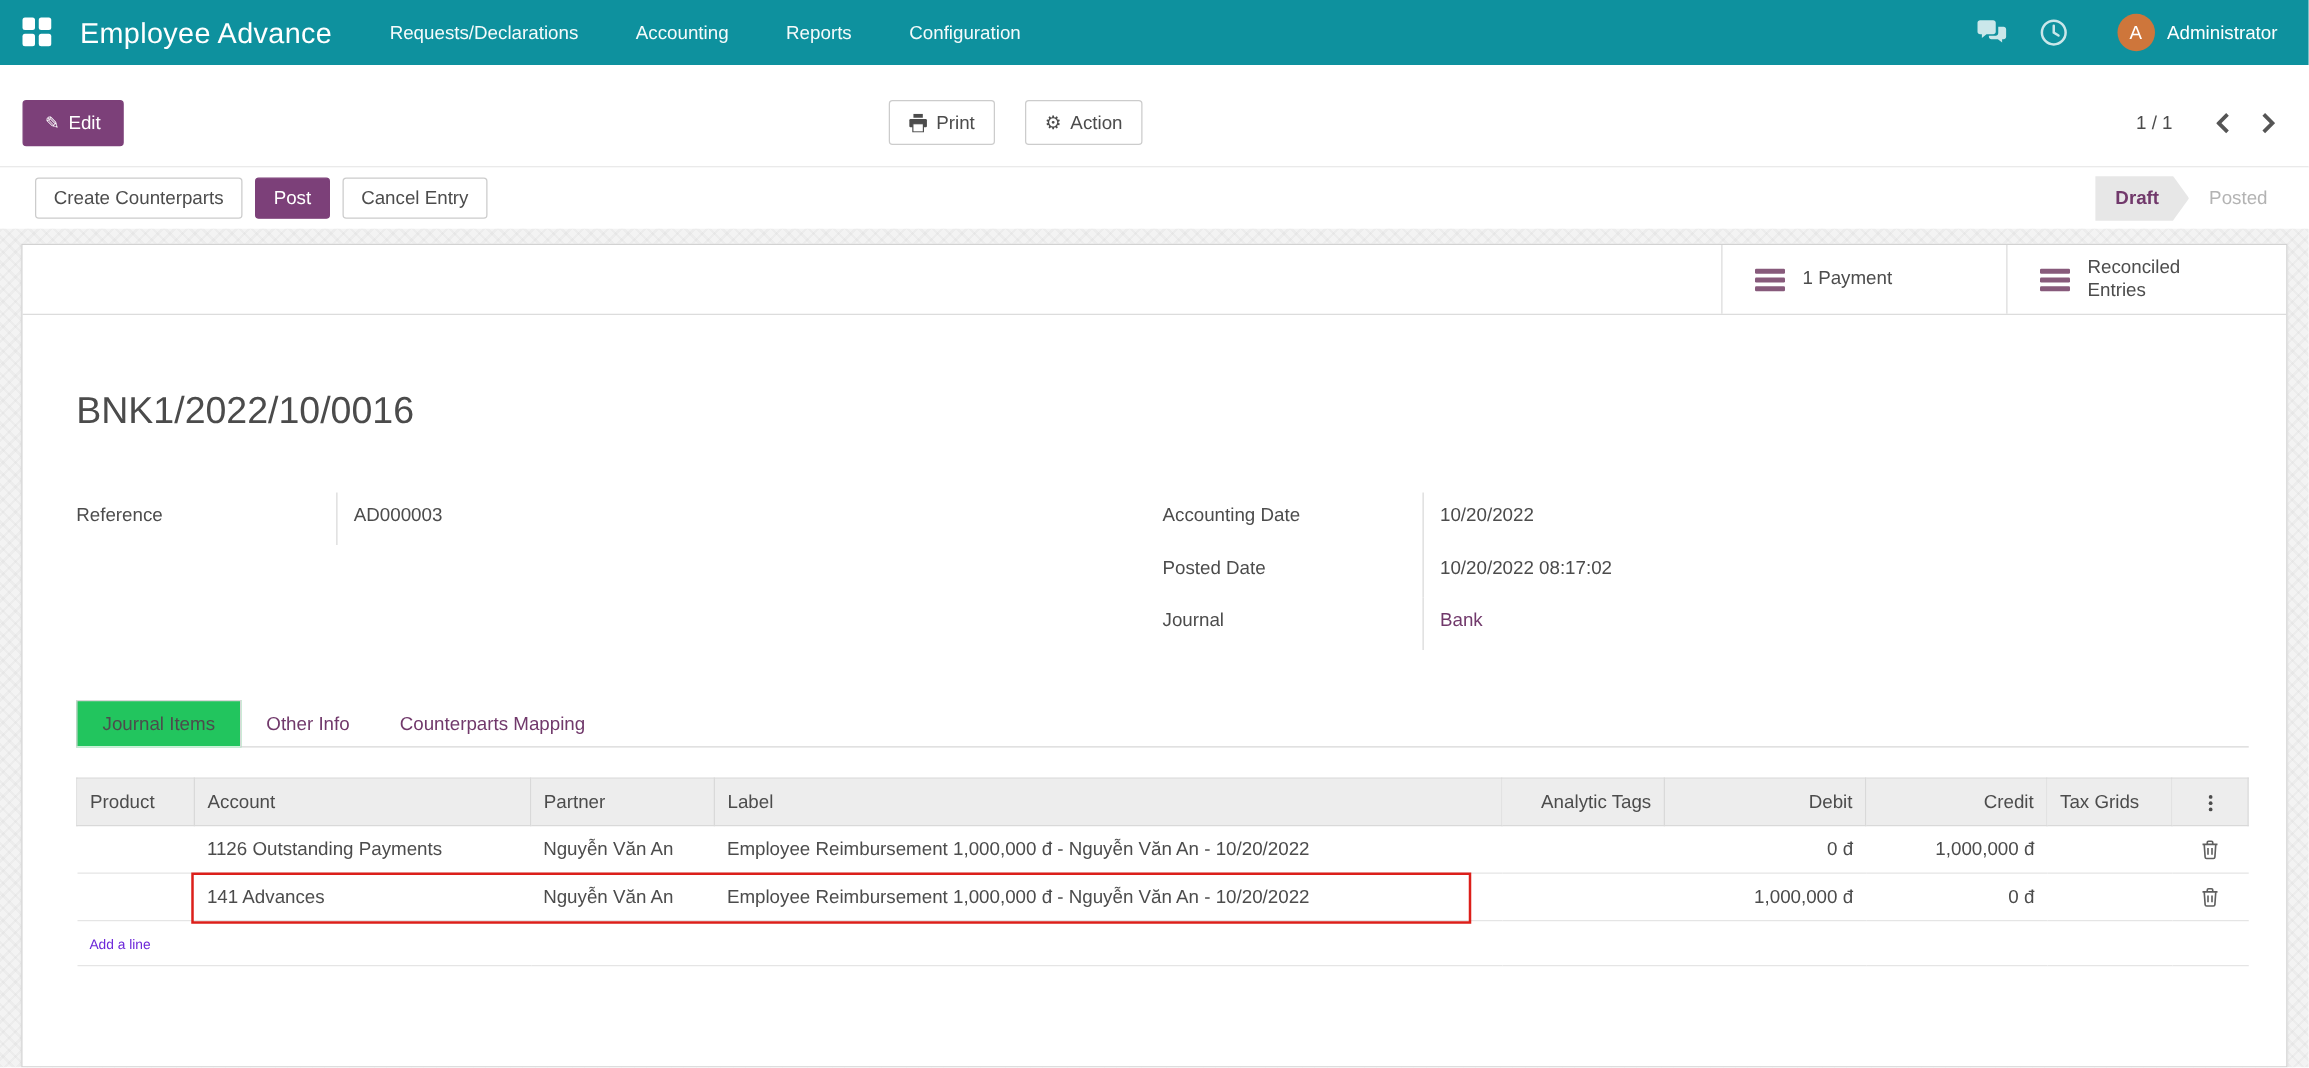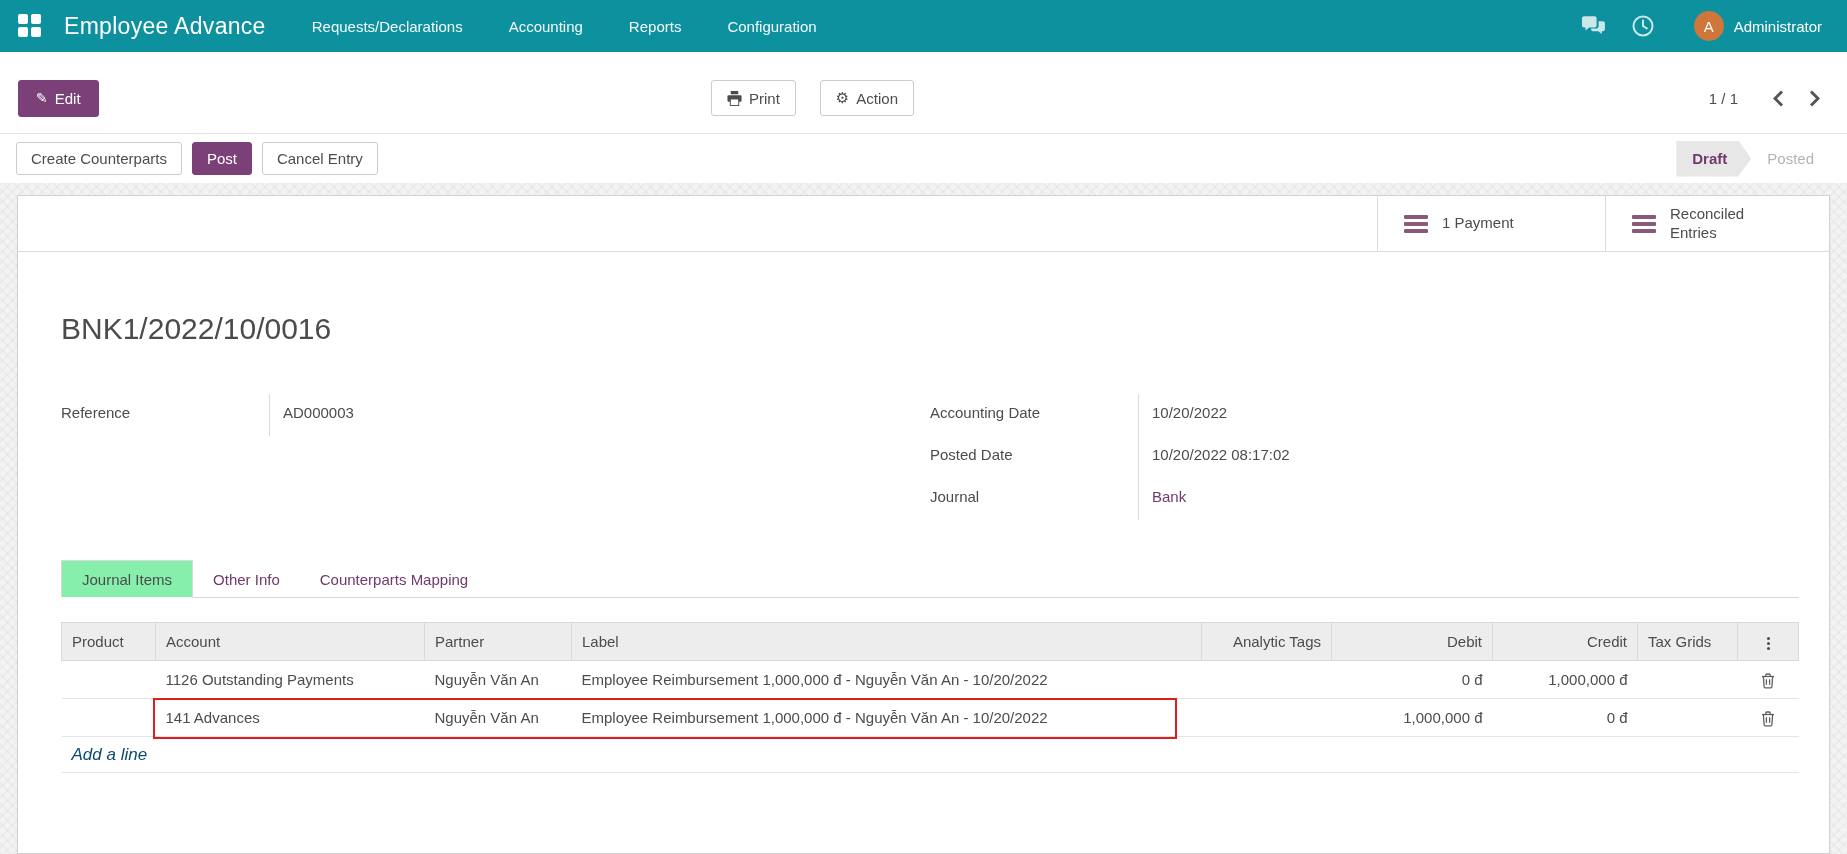--- a/index.html
+++ b/index.html
@@ -36,21 +36,21 @@
     border-radius:3px; padding:8px 15px; cursor:pointer; display:inline-flex; align-items:center; gap:7px; }
   .btn-primary { background:#7c4079; border-color:#7c4079; color:#fff; }
   .edit-btn { margin-left:2px; padding:9px 17px; }
   .pencil { font-size:14px; }
   .cp-center { position:absolute; left:695px; display:flex; gap:24px; }
   .pager { position:absolute; right:0; display:flex; align-items:center; gap:21px; font-size:15px;justify-content:flex-end; }
   .pager-value { color:#4c4c4c; margin-right:12px; cursor:pointer; }
   .pager-btn { background:none; border:none; cursor:pointer; padding:2px; display:flex; }
 
   
-  .status-bar { background:#fff; flex:0 0 49px; display:flex; align-items:center; padding:0 17px 0 16px; }
+  .status-bar { background:#fff; flex:0 0 49px; display:flex; align-items:center; padding:0 17px 0 28px; }
   .status-bar .btn { margin-right:10px; padding:7px 14px; }
   .statuses { margin-left:auto; display:flex; align-items:center; height:36px; }
   .state { font-size:15px; padding:0 16px; color:#b3b3b3; display:flex; align-items:center; height:36px; cursor:pointer; }
   .state.active { background:#e7e7e7; color:#71396b; font-weight:700; padding:0 24px 0 16px;
     clip-path:polygon(0 0, calc(100% - 13px) 0, 100% 50%, calc(100% - 13px) 100%, 0 100%); }
 
   
   .form-area { flex:1 1 auto; background-color:#f3f3f3;
     background-image:repeating-linear-gradient(45deg, rgba(0,0,0,.027) 0 2px, transparent 2px 7px),
       repeating-linear-gradient(135deg, rgba(0,0,0,.027) 0 2px, transparent 2px 7px);
@@ -72,35 +72,35 @@
   .o-group { width:50%; }
   .field-row { display:flex; min-height:42px; }
   .f-label { width:208px; font-weight:500; color:#4c4c4c; font-size:15px; padding:10px 10px 10px 0; }
   .f-value { flex:1; border-left:1px solid #d9d9d9; padding:10px 0 10px 13px; font-size:15px;
     display:flex; align-items:flex-start; }
   .link { color:#71396b; cursor:pointer; }
 
   .tabs { margin-top:40px; display:flex; border-bottom:1px solid #d8d8d8; }
   .tab { font-size:15px; padding:0 20px; height:38px; display:flex; align-items:center;
     color:#71396b; cursor:pointer; margin-bottom:-1px; }
-  .tab.active { background:#86efac; border:1px solid #d8d8d8; border-bottom:1px solid #fff; color:#4c4c4c; }
+  .tab.active { background:#22c55e; border:1px solid #d8d8d8; border-bottom:1px solid #fff; color:#4c4c4c; }
 
   .table-wrap { margin-top:24px; position:relative; }
   table { width:100%; border-collapse:collapse; table-layout:fixed; font-size:15px; color:#4c4c4c; }
   th, td { height:38px; padding:0 10px; text-align:left; overflow:hidden; white-space:nowrap; }
   thead th { background:#ededed; border:1px solid #d9d9d9; font-weight:500; }
   tbody td { border-bottom:1px solid #e5e5e5; }
   .num { text-align:right; }
   .icon-cell { text-align:center; }
   .icon-cell svg { vertical-align:middle; cursor:pointer; }
   th.icon-col { text-align:center; cursor:pointer; }
   .vdots { display:inline-block; width:3px; height:3px; border-radius:50%; background:#4c4c4c;
     box-shadow:0 -5px 0 #4c4c4c, 0 5px 0 #4c4c4c; vertical-align:middle; }
   .add-line-row td { border-bottom:1px solid #e5e5e5; height:36px; }
-  .add-line { color:#0c4a6e; cursor:pointer; font-size:17px;font-style:italic; }
+  .add-line { color:#6d28d9; cursor:pointer; font-size:11px; }
   .red-box { position:absolute; left:92px; top:76px; width:1024px; height:41px;
     border:2px solid #dc1f1a; pointer-events:none; }
 </style>
 </head>
 <body>
 
 <div id="app">
 
   <nav class="navbar">
     <div class="apps-icon">

